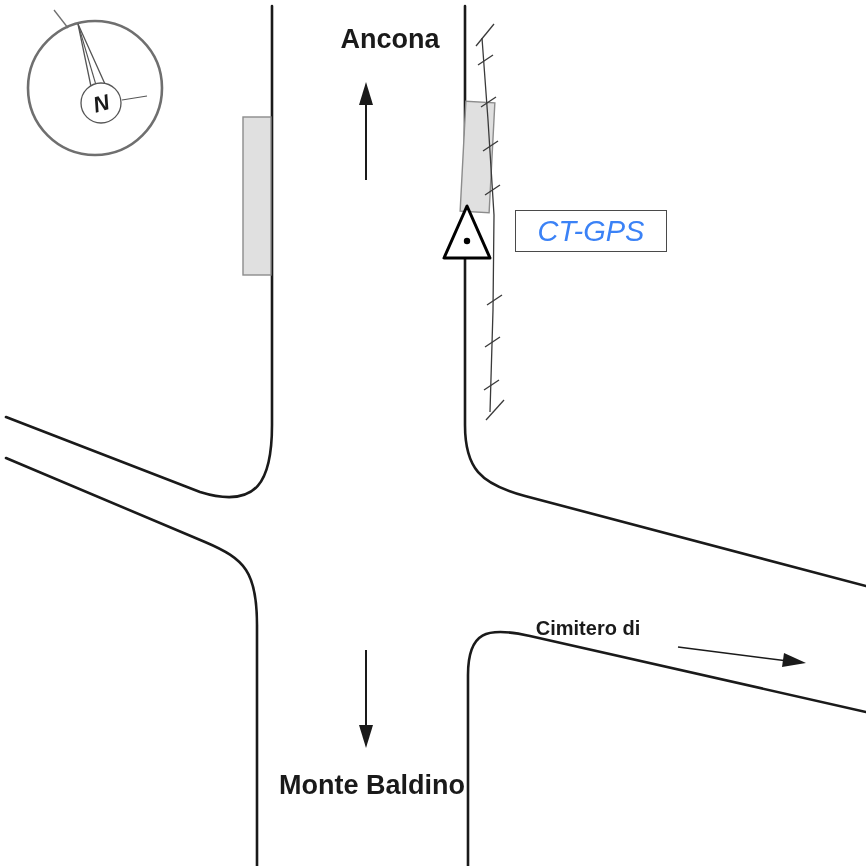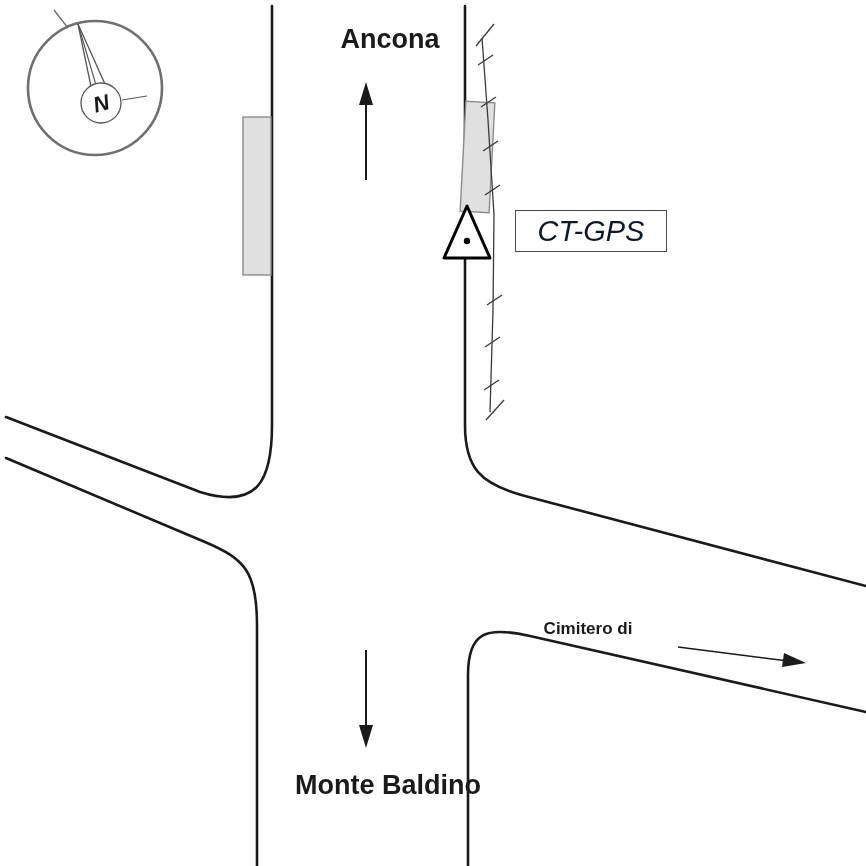--- a/index.html
+++ b/index.html
@@ -28,46 +28,46 @@
     text-align: center;
   }
   .label-north {
     left: 368px;
     top: 24px;
     transform: translateX(-50%);
     font-size: 27px;
     margin-left: 22px;
   }
   .label-south {
-    left: 388px;
+    left: 372px;
     top: 770px;
     transform: translateX(-50%);
     font-size: 27px;
   }
   .label-east {
     left: 588px;
     top: 551px;
     transform: translateX(-50%);
-    font-size: 17px;
+    font-size: 20px;
     line-height: 31px;
   }
   .station-box {
     position: absolute;
     left: 515px;
     top: 210px;
     width: 152px;
     height: 42px;
     border: 1.5px solid #4a4a4a;
     background: #ffffff;
     display: flex;
     align-items: center;
     justify-content: center;
     font-size: 29px;
     font-style: italic;
-    color: #0f172a;
+    color: #3b82f6;
     box-sizing: border-box;
   }
 </style>
 </head>
 <body>
 
 <div id="stage">
 
   <svg id="drawing" width="866" height="866" viewBox="0 0 866 866" xmlns="http://www.w3.org/2000/svg">
 

